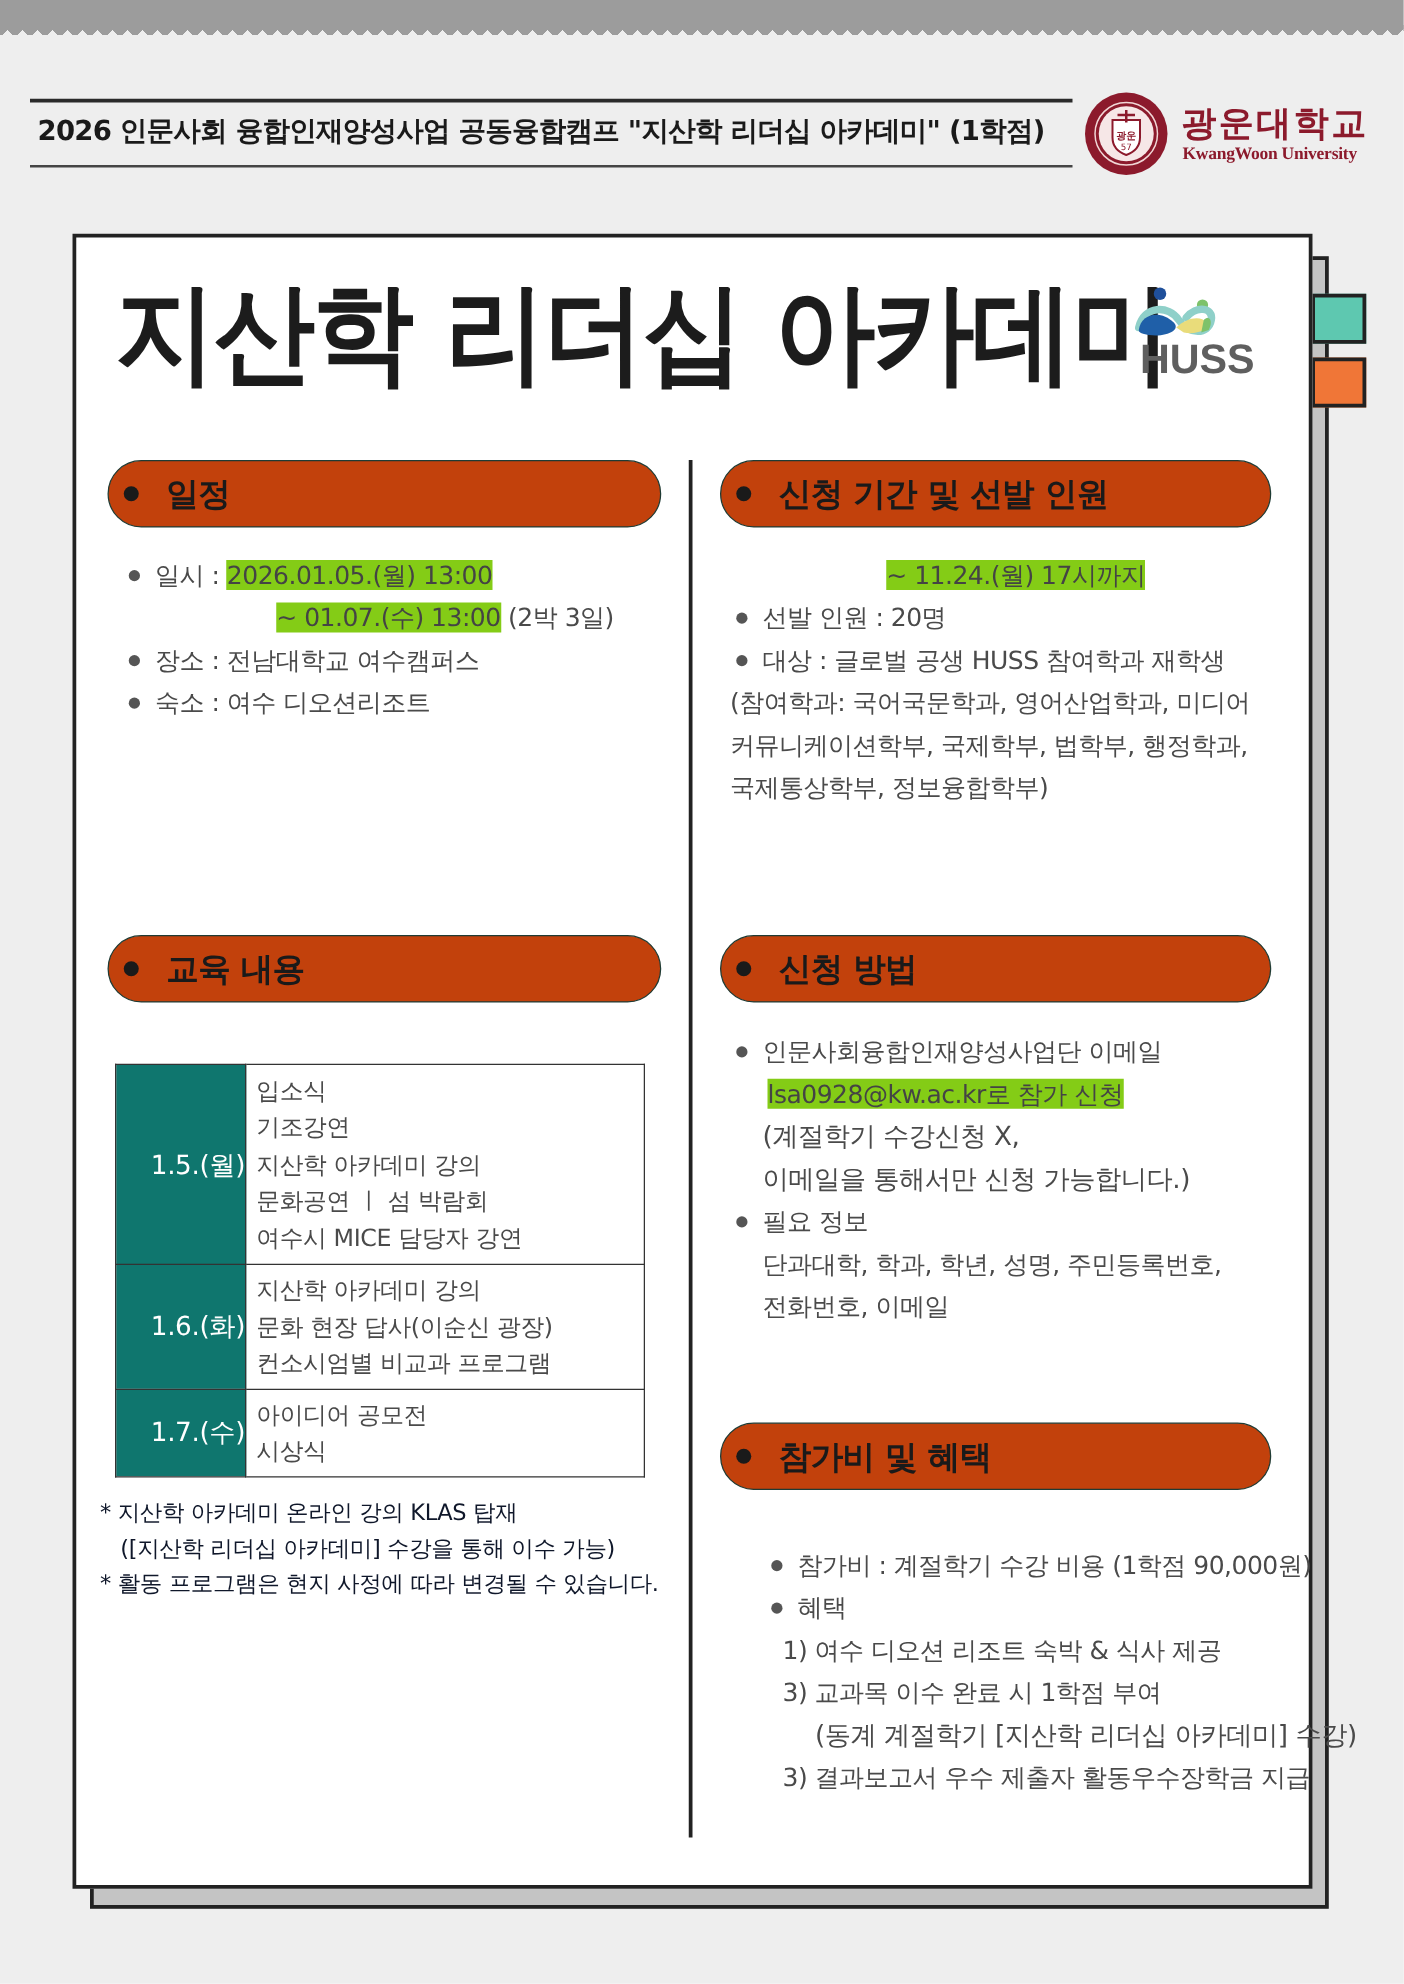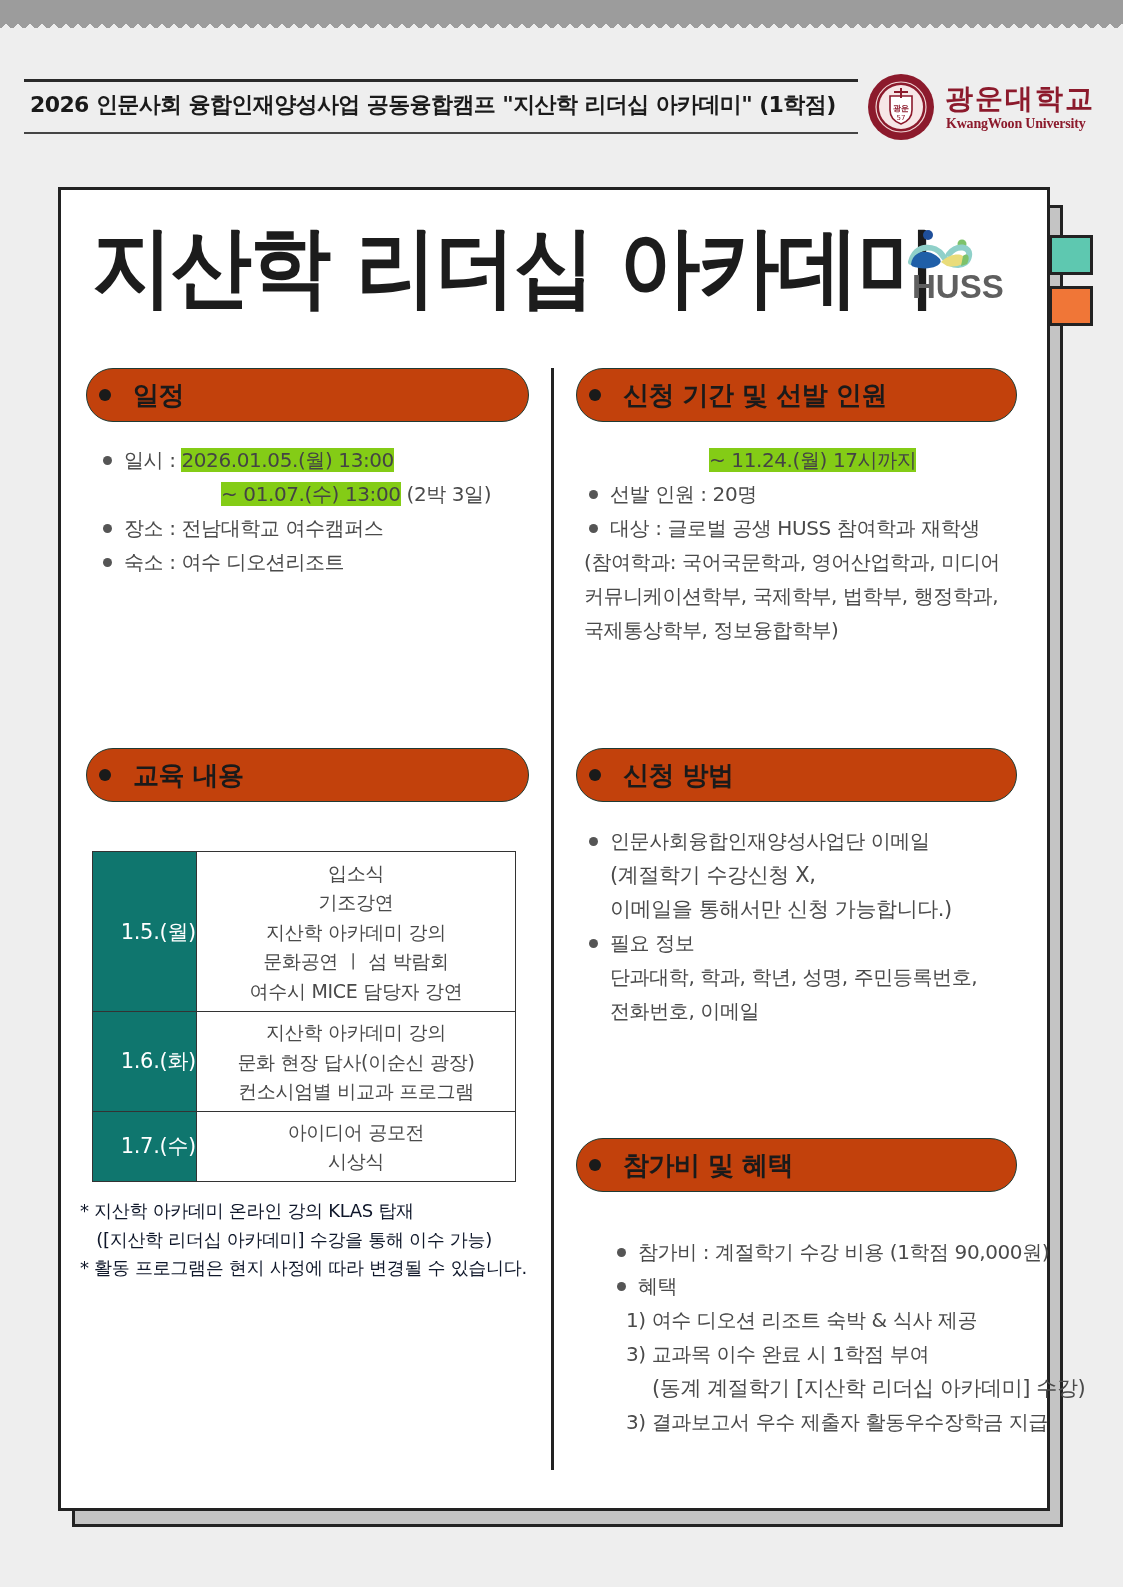--- a/index.html
+++ b/index.html
@@ -103,21 +103,21 @@
   
   .sched-table {
     position: absolute; left: 92px; top: 851px; width: 424px;
     border-collapse: collapse; font-size: 19px; color: #4a4a4a; letter-spacing: -0.3px;
   }
   .sched-table td { border: 1.5px solid #333; vertical-align: middle; }
   .sched-table td.day {
     width: 104px; background: #0f766e; color: #fff; text-align: right; font-size: 21px;
   }
   .sched-table td.items { padding: 6px 8px 4px 8px; line-height: 29.5px; }
-  .sched-table td.items div { white-space: nowrap; text-align: center; }
+  .sched-table td.items div { white-space: nowrap; }
 
   .notes { position: absolute; left: 80px; top: 1197px; font-size: 18px; line-height: 28.5px; color: #0f172a; letter-spacing: -0.3px; }
   .notes div { white-space: nowrap; }
 </style>
 </head>
 <body>
 
 <div class="top-band"></div>
 <div class="top-zigzag"></div>
 
@@ -227,20 +227,23 @@
   <div class="plain-line" style="margin-left:-2px;">커뮤니케이션학부, 국제학부, 법학부, 행정학과,</div>
   <div class="plain-line" style="margin-left:-2px;">국제통상학부, 정보융합학부)</div>
 </div>
 
 <div class="section-head" style="left:576px; top:748px; width:441px;">
   <span class="dot"></span>
   <span class="label">신청 방법</span>
 </div>
 <div class="block" style="left:586px; top:824px;">
   <div class="bullet-line">인문사회융합인재양성사업단 이메일</div>
+  <div class="plain-line" style="padding-left:28px;">
+    <span class="hl">lsa0928@kw.ac.kr로 참가 신청</span>
+  </div>
   <div class="plain-line muted-small" style="padding-left:24px;">(계절학기 수강신청 X,</div>
   <div class="plain-line muted-small" style="padding-left:24px;">이메일을 통해서만 신청 가능합니다.)</div>
   <div class="bullet-line">필요 정보</div>
   <div class="plain-line" style="padding-left:24px;">단과대학, 학과, 학년, 성명, 주민등록번호,</div>
   <div class="plain-line" style="padding-left:24px;">전화번호, 이메일</div>
 </div>
 
 <div class="section-head" style="left:576px; top:1138px; width:441px;">
   <span class="dot"></span>
   <span class="label">참가비 및 혜택</span>

